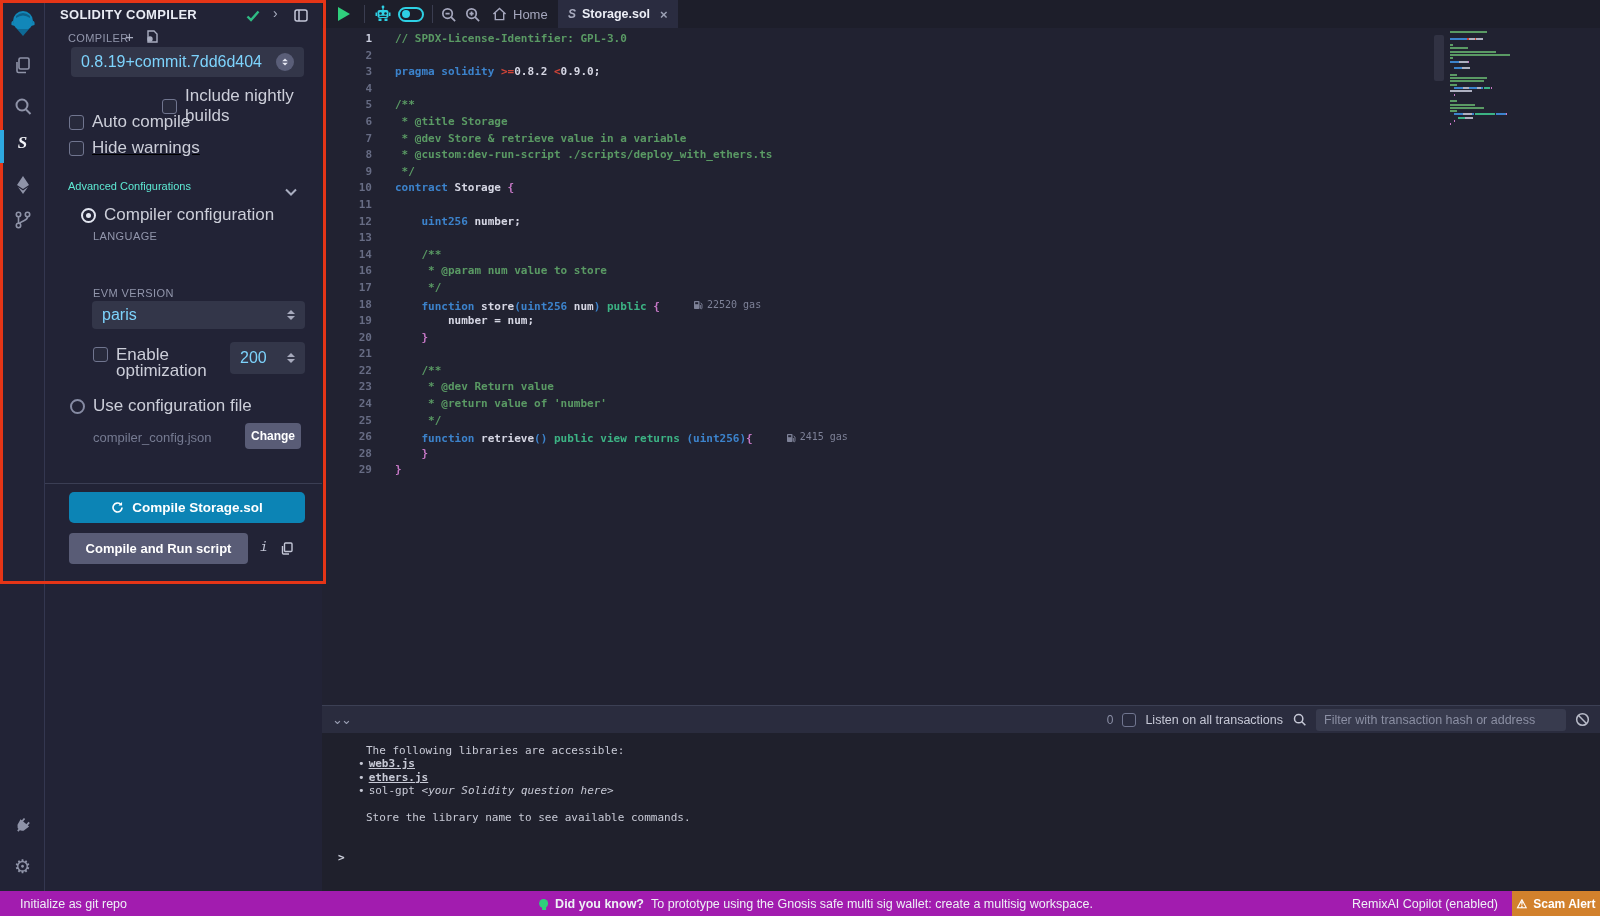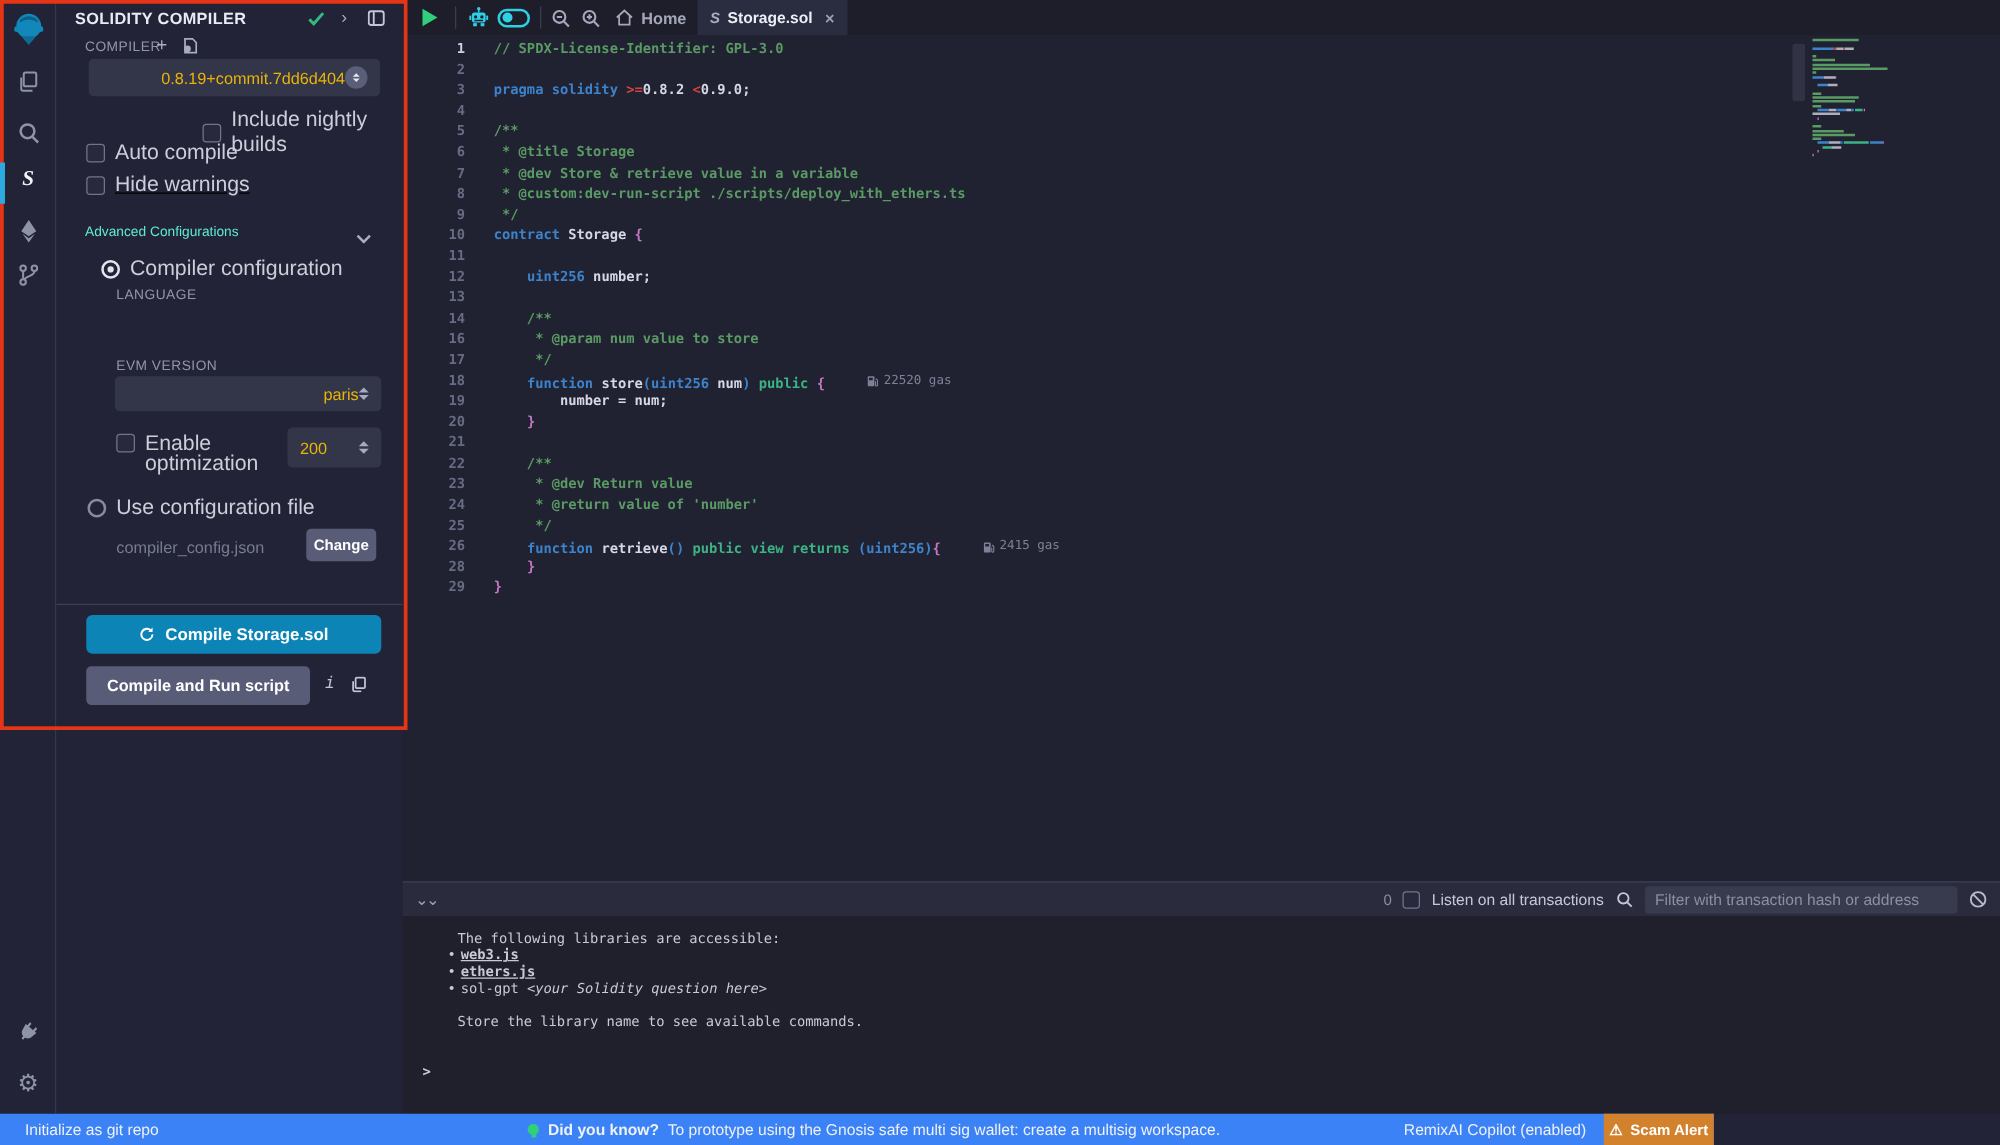--- a/index.html
+++ b/index.html
@@ -11,39 +11,39 @@
   #iconbar { position:absolute; left:0; top:0; width:45px; height:891px; background:#222336;
     border-right:1px solid #343750; z-index:5; }
   #sidepanel { position:absolute; left:45px; top:0; width:277px; height:891px; background:#222336; z-index:4; }
   #main { position:absolute; left:322px; top:0; width:1278px; height:891px; }
   #tabbar { position:absolute; left:0; top:0; width:1278px; height:28px; background:#1d1e2a; }
   #editor { position:absolute; left:0; top:28px; width:1278px; height:677px; background:#212231; overflow:hidden; }
   #termbar { position:absolute; left:0; top:705px; width:1278px; height:28px; background:#2a2c3e;
     border-top:1px solid #3c4054; display:flex; align-items:center; }
   #termbody { position:absolute; left:0; top:733px; width:1278px; height:158px; background:#1f202c;
     font-family:"DejaVu Sans Mono", monospace; font-size:11px; color:#c8cad6; }
-  #statusbar { position:absolute; left:0; top:891px; width:1371px; height:25px; background:#3b82f6;
+  #statusbar { position:absolute; left:0; top:891px; width:1600px; height:25px; background:#a21caf;
     display:flex; align-items:center; color:#eef1f6; font-size:12.5px; z-index:20; }
 
   
   #annotation { position:absolute; left:0; top:0; width:326px; height:584px;
     border:3px solid #e53517; z-index:50; pointer-events:none; }
   #plugin-indicator { position:absolute; left:0; top:130px; width:4px; height:33px; background:#2ea8e0; z-index:60; }
 
   
   .ibar-icon { position:absolute; left:0; width:45px; display:flex; justify-content:center; color:#8f93a8; }
   .ibar-icon svg { display:block; }
 
   
   #sidepanel .abs { position:absolute; }
   .pn-title { font-size:13px; font-weight:bold; color:#e9ebf4; letter-spacing:.3px; }
   .caps { font-size:11px; color:#9296ac; letter-spacing:.4px; }
   .lbl { font-size:17px; color:#ccced9; }
-  .sel { background:#333649; border-radius:4px; color:#eab308; font-size:13px;
-    display:flex; align-items:center; padding:0 10px;text-align:right; }
+  .sel { background:#333649; border-radius:4px; color:#7dd3fc; font-size:16px;
+    display:flex; align-items:center; padding:0 10px; }
   .sel .grow { flex:1; }
   .updown { display:flex; flex-direction:column; gap:2px; }
   .updown i { display:block; width:0; height:0; border-left:4px solid transparent; border-right:4px solid transparent; }
   .updown i.u { border-bottom:4px solid #a7aabd; }
   .updown i.d { border-top:4px solid #a7aabd; }
   .chk { width:15px; height:15px; border:1px solid #70758f; border-radius:3px; background:#282a3c; flex:none; }
   .radio { width:15px; height:15px; border:2px solid #868ba3; border-radius:50%; background:transparent; flex:none; position:relative; }
   .radio.on { border-color:#e2e5f0; }
   .radio.on::after { content:""; position:absolute; left:3px; top:3px; width:5px; height:5px; border-radius:50%; background:#e2e5f0; }
   .row { display:flex; align-items:center; gap:8px; }
@@ -296,21 +296,21 @@
         <circle cx="8" cy="8" r="5"></circle>
           <path d="M11.8 11.8 L16 16 M5.8 8 L10.2 8"></path>
       </svg>
     </div>
     <div class="tb-item" style="left:142px;">
       <svg width="17" height="17" viewBox="0 0 18 18" fill="none" stroke="#a5a7bd" stroke-width="1.8">
         <circle cx="8" cy="8" r="5"></circle>
           <path d="M11.8 11.8 L16 16 M5.8 8 L10.2 8 M8 5.8 L8 10.2"></path>
       </svg>
     </div>
-    <div class="tb-item" id="tab-home" style="left:170px;font-weight:bold;">
+    <div class="tb-item" id="tab-home" style="left:170px;">
       <svg width="15" height="14" viewBox="0 0 16 15" fill="none" stroke="#a5a7bd" stroke-width="1.5">
         <path d="M1.5 7.5 L8 1.5 L14.5 7.5 M3.5 6.5 L3.5 13.5 L12.5 13.5 L12.5 6.5"></path>
       </svg>
       <span>Home</span>
     </div>
     <div class="tb-item" id="tab-active" style="left:236px;">
       <span class="s-logo">S</span>
       <span class="tname">Storage.sol</span>
       <span class="closex">×</span>
     </div>

